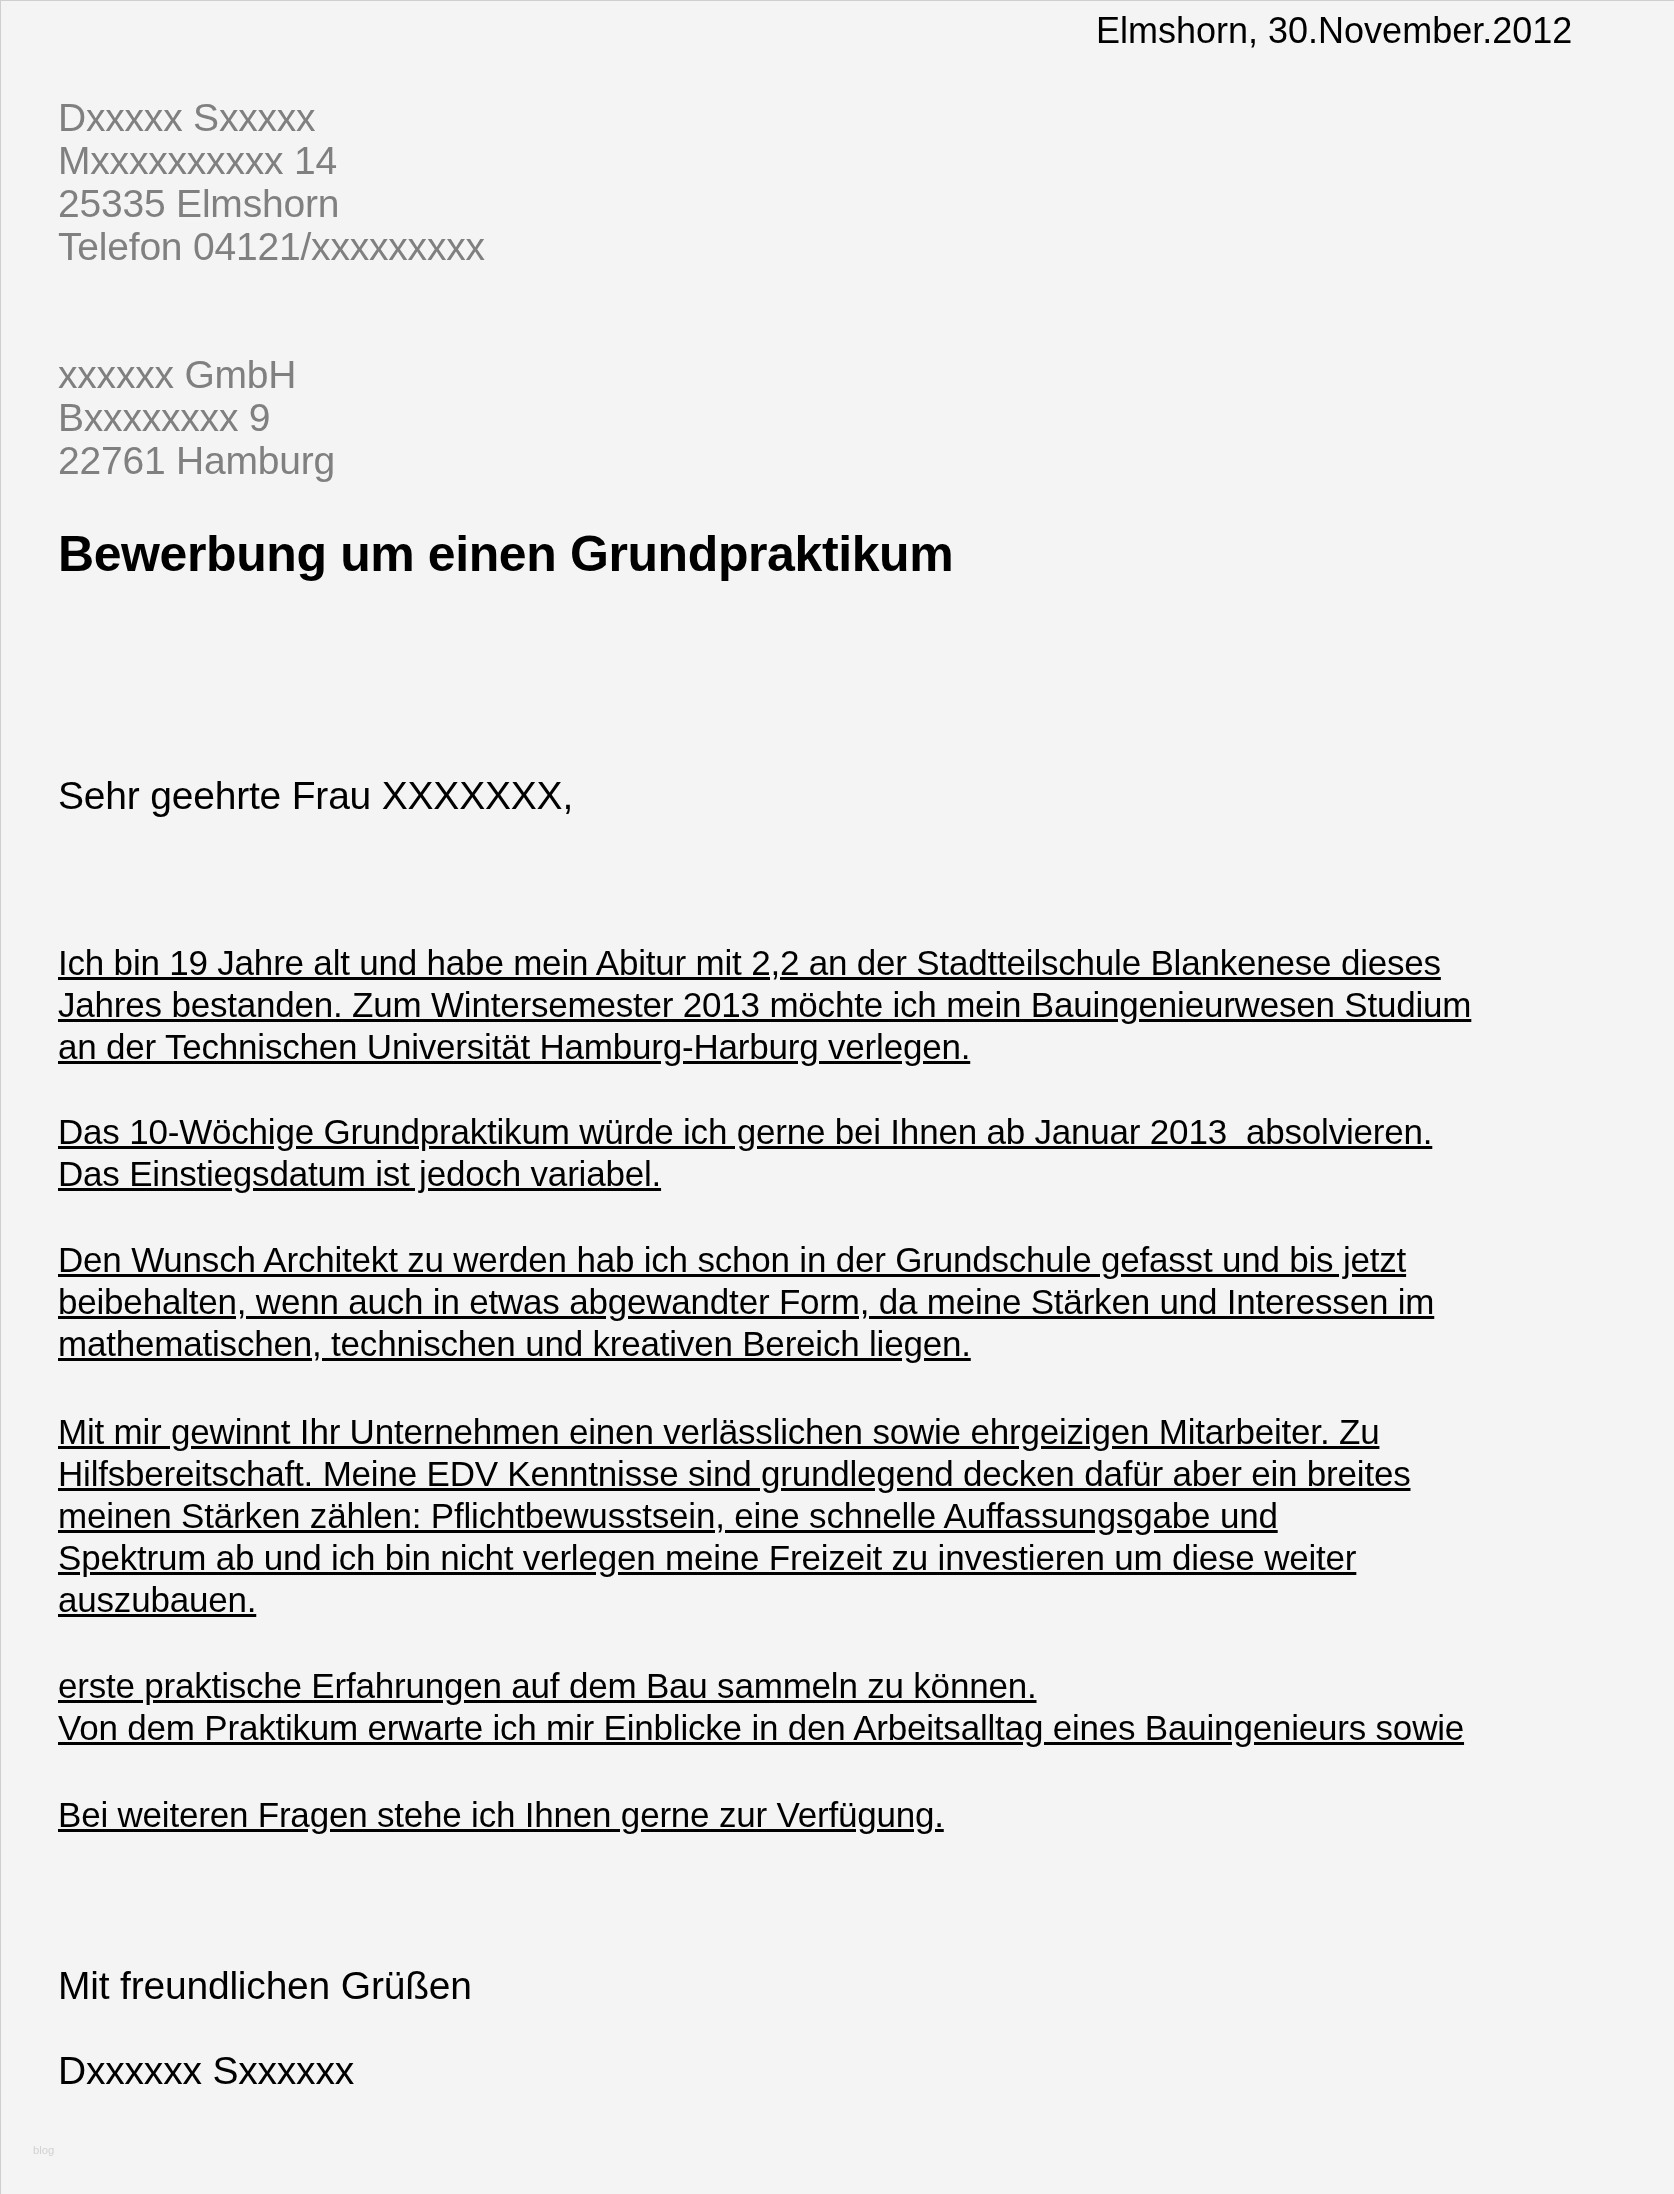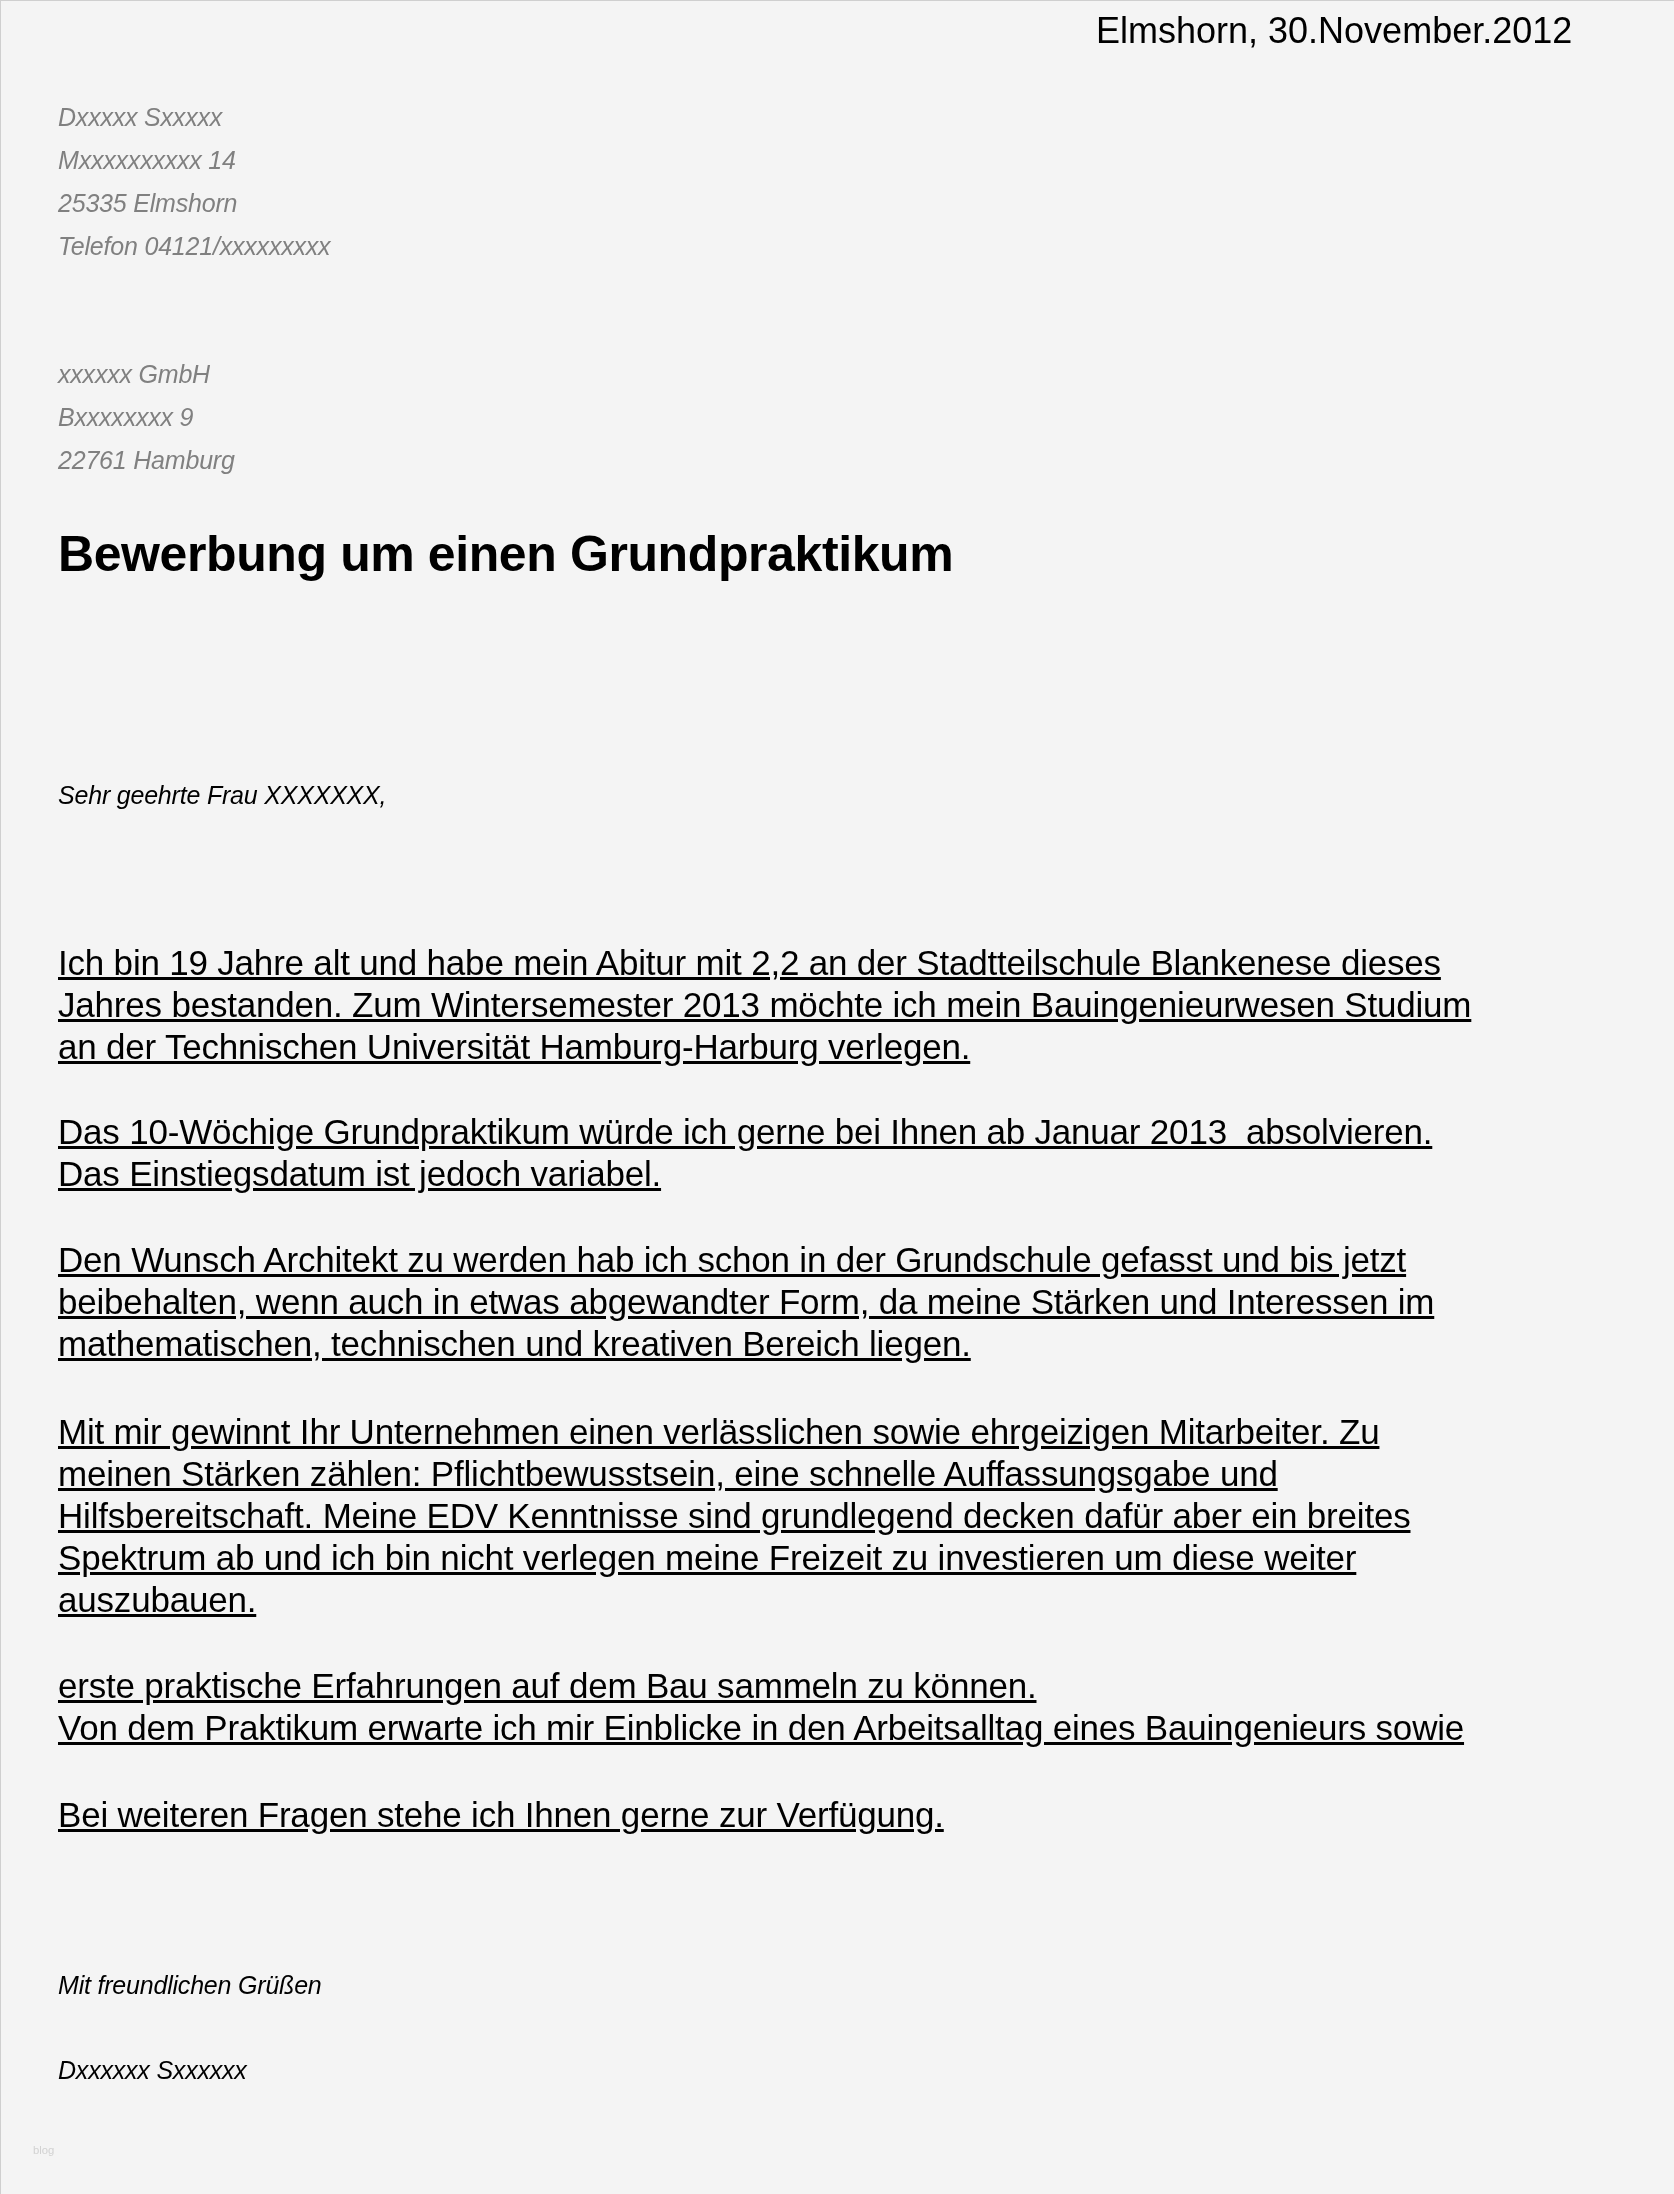--- a/index.html
+++ b/index.html
@@ -20,25 +20,24 @@
       left: 0; top: 0;
       width: 1673px;
       height: 2193px;
       border: 0.8px solid #cfcfcf;
       background: #f4f4f4;
     }
     .line {
       position: absolute;
       left: 57px;
       white-space: pre;
-      font-size: 25px;
+      font-size: 39px;
       line-height: 43px;
       letter-spacing: -0.2px;
       transform-origin: left top;
-      font-style: italic;
     }
     .gray { color: #808080; }
     .date {
       position: absolute;
       left: 1095px;
       top: 6.5px;
       font-size: 36px;
       line-height: 45px;
       white-space: pre;
     }
@@ -106,22 +105,22 @@
   </div>
 
   <div class="para" style="top:1238px">
     <span class="pl">Den Wunsch Architekt zu werden hab ich schon in der Grundschule gefasst und bis jetzt</span>
     <span class="pl">beibehalten, wenn auch in etwas abgewandter Form, da meine Stärken und Interessen im</span>
     <span class="pl">mathematischen, technischen und kreativen Bereich liegen.</span>
   </div>
 
   <div class="para" style="top:1410px">
     <span class="pl">Mit mir gewinnt Ihr Unternehmen einen verlässlichen sowie ehrgeizigen Mitarbeiter. Zu</span>
+    <span class="pl">Hilfsbereitschaft. Meine EDV Kenntnisse sind grundlegend decken dafür aber ein breites</span>
     <span class="pl">meinen Stärken zählen: Pflichtbewusstsein, eine schnelle Auffassungsgabe und</span>
-    <span class="pl">Hilfsbereitschaft. Meine EDV Kenntnisse sind grundlegend decken dafür aber ein breites</span>
     <span class="pl">Spektrum ab und ich bin nicht verlegen meine Freizeit zu investieren um diese weiter</span>
     <span class="pl">auszubauen.</span>
   </div>
 
   <div class="para" style="top:1664px">
     <span class="pl">erste praktische Erfahrungen auf dem Bau sammeln zu können.</span>
     <span class="pl">Von dem Praktikum erwarte ich mir Einblicke in den Arbeitsalltag eines Bauingenieurs sowie</span>
   </div>
 
   <div class="para" style="top:1793px">

